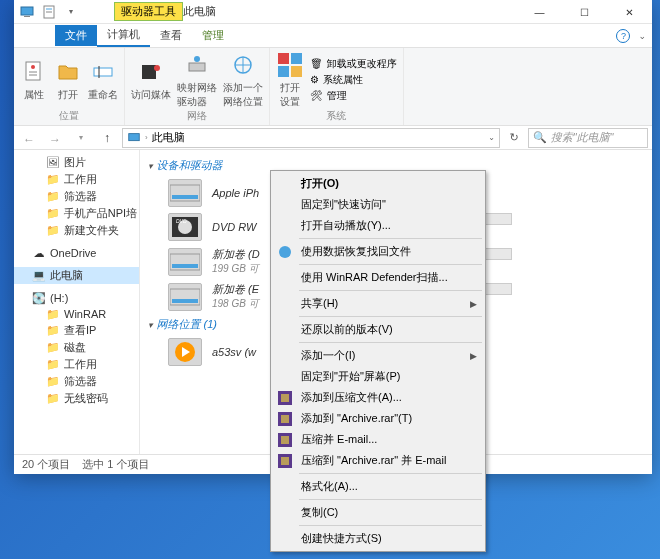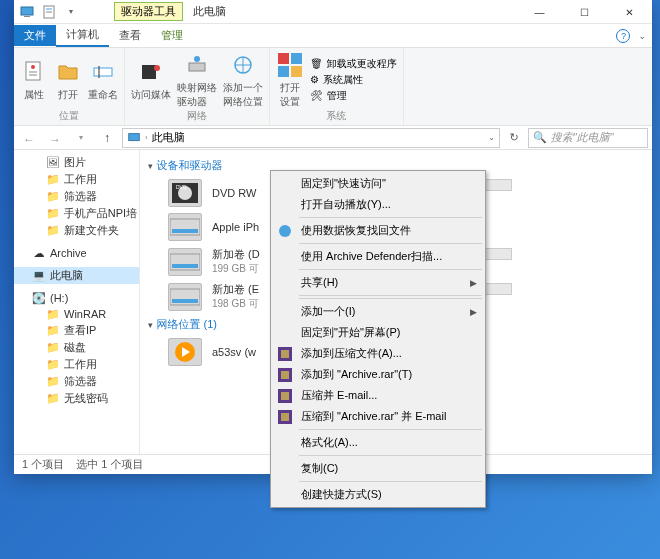--- a/index.html
+++ b/index.html
@@ -2,27 +2,27 @@
 <html><head>
 <meta charset="utf-8">
 <style>
 * { margin: 0; padding: 0; box-sizing: border-box; font-family: "Microsoft YaHei", "Segoe UI", sans-serif; }
 body { width: 660px; height: 559px; background: linear-gradient(135deg, #1e5bb8 0%, #3a8dde 100%); overflow: hidden; position: relative; }
 .window { position: absolute; top: 0; left: 14px; width: 638px; height: 474px; background: #fff; display: flex; flex-direction: column; box-shadow: 0 4px 20px rgba(0,0,0,.3); }
 .titlebar { height: 24px; background: #fff; display: flex; align-items: center; position: relative; border-bottom: 1px solid #e5e5e5; }
 .qat { display: flex; align-items: center; gap: 4px; padding: 0 4px; }
 .qat-icon { width: 18px; height: 18px; display: inline-flex; align-items: center; justify-content: center; font-size: 10px; }
 .title-tabs { display: flex; align-items: center; margin-left: 30px; height: 100%; }
-.ctx-tab { background: #fef9c3; border: 1px solid #8cc152; padding: 1px 6px; font-size: 11px; margin-right: 10px; }
+.ctx-tab { background: #fde047; border: 1px solid #8cc152; padding: 1px 6px; font-size: 11px; }
 .wintitle { font-size: 11px; color: #333; }
 .winctrls { position: absolute; right: 0; top: 0; display: flex; }
 .winctrl { width: 45px; height: 24px; display: flex; align-items: center; justify-content: center; font-size: 10px; color: #333; }
 .ribbon-tabs { height: 24px; display: flex; align-items: center; border-bottom: 1px solid #e1e1e1; }
 .rtab { padding: 3px 10px; font-size: 11px; color: #444; }
-.rtab.file { background: #1979ca; color: #fff; }
+.rtab.file { background: #1979ca; color: #fff; margin-left: 41px; }
 .rtab.active { border-bottom: 2px solid #1979ca; }
 .rtab.ctx { color: #4a7a1f; }
 .help-icon { margin-left: auto; margin-right: 8px; width: 14px; height: 14px; border-radius: 50%; border: 1px solid #1979ca; color: #1979ca; font-size: 9px; display: flex; align-items: center; justify-content: center; }
 .ribbon { height: 78px; background: #f5f6f7; border-bottom: 1px solid #e1e1e1; display: flex; }
 .rgroup { display: flex; flex-direction: column; align-items: center; padding: 2px 6px; border-right: 1px solid #e8e8e8; }
 .rgroup-items { display: flex; gap: 6px; flex: 1; align-items: center; }
 .ritem { display: flex; flex-direction: column; align-items: center; font-size: 10px; color: #555; gap: 2px; }
 .ritem-icon { width: 28px; height: 28px; display: flex; align-items: center; justify-content: center; font-size: 18px; }
 .rgroup-label { font-size: 10px; color: #888; }
 .addrbar { height: 24px; display: flex; align-items: center; gap: 4px; padding: 2px 4px; border-bottom: 1px solid #e1e1e1; }
@@ -31,21 +31,21 @@
 .addr { flex: 1; border: 1px solid #ccc; height: 20px; display: flex; align-items: center; padding: 0 4px; font-size: 11px; gap: 4px; }
 .refresh { width: 20px; text-align: center; color: #555; font-size: 11px; }
 .search { width: 120px; border: 1px solid #ccc; height: 20px; display: flex; align-items: center; padding: 0 4px; font-size: 11px; color: #999; gap: 4px; }
 .body { flex: 1; display: flex; overflow: hidden; }
 .tree { width: 126px; border-right: 1px solid #e8e8e8; overflow-y: auto; padding: 4px 0; font-size: 11px; }
 .tree-item { display: flex; align-items: center; gap: 4px; padding: 1px 4px 1px 18px; color: #333; white-space: nowrap; }
 .tree-item.l2 { padding-left: 32px; }
 .tree-item.sel { background: #cce8ff; }
 .tree-item .ticon { width: 14px; height: 14px; display: inline-flex; align-items: center; justify-content: center; font-size: 11px; }
 .folder-icon { color: #f0b84a; }
-.content { flex: 1; overflow: auto; padding: 4px 8px; font-size: 11px; position: relative; }
+.content { flex: 1; overflow: auto; padding: 4px 8px; font-size: 11px; position: relative; font-style: italic; }
 .section-head { color: #1979ca; display: flex; align-items: center; gap: 4px; margin: 4px 0; }
 .section-head::before { content: "▾"; font-size: 9px; color: #555; }
 .drive-row { display: flex; align-items: center; gap: 10px; margin: 6px 0 6px 20px; }
 .drive-icon { width: 34px; height: 28px; background: #d8d8d8; border: 1px solid #bbb; border-radius: 2px; display: flex; align-items: center; justify-content: center; font-size: 9px; color: #666; }
 .drive-info { flex: 0 0 160px; }
 .drive-name { color: #333; }
 .drive-sub { color: #888; font-size: 10px; }
 .drive-bar-col { flex: 1; }
 .drive-bar { height: 12px; background: #e8e8e8; border: 1px solid #ccc; position: relative; margin-bottom: 2px; width: 130px; }
 .drive-bar-fill { height: 100%; background: #26a0da; }
@@ -249,21 +249,21 @@
           <span class="ticon folder-icon">📁</span>
           <span>手机产品NPI培</span>
         </div>
         <div class="tree-item l2">
           <span class="ticon folder-icon">📁</span>
           <span>新建文件夹</span>
         </div>
         <div style="height: 6px;"></div>
         <div class="tree-item">
           <span class="ticon">☁</span>
-          <span>Archive</span>
+          <span>OneDrive</span>
         </div>
         <div style="height: 6px;"></div>
         <div class="tree-item sel">
           <span class="ticon">💻</span>
           <span>此电脑</span>
         </div>
         <div style="height: 6px;"></div>
         <div class="tree-item">
           <span class="ticon">💽</span>
           <span>(H:)</span>
@@ -288,20 +288,31 @@
           <span class="ticon folder-icon">📁</span>
           <span>筛选器</span>
         </div>
         <div class="tree-item l2">
           <span class="ticon folder-icon">📁</span>
           <span>无线密码</span>
         </div>
       </div>
     <div class="content" id="content">
         <div class="section-head">设备和驱动器</div>
+        <div class="drive-row">
+          <div class="drive-icon">
+            <svg width="30" height="20" viewBox="0 0 30 20">
+              <rect width="30" height="16" y="2" fill="#d8d8d8" stroke="#999"></rect>
+              <rect x="2" y="12" width="26" height="4" fill="#4aa3df"></rect>
+            </svg>
+          </div>
+          <div class="drive-info">
+            <div class="drive-name">Apple iPh</div>
+          </div>
+        </div>
         <div class="drive-row">
           <div class="drive-icon">
             <svg width="26" height="20" viewBox="0 0 26 20">
               <rect width="26" height="20" fill="#333"></rect>
               <circle cx="13" cy="10" r="7" fill="#ddd"></circle>
               <text x="4" y="6" fill="#fff" font-size="5">DVD</text>
             </svg>
           </div>
           <div class="drive-info">
             <div class="drive-name">DVD RW</div>
@@ -314,31 +325,20 @@
           </div>
         </div>
         <div class="drive-row">
           <div class="drive-icon">
             <svg width="30" height="20" viewBox="0 0 30 20">
               <rect width="30" height="16" y="2" fill="#d8d8d8" stroke="#999"></rect>
               <rect x="2" y="12" width="26" height="4" fill="#4aa3df"></rect>
             </svg>
           </div>
           <div class="drive-info">
-            <div class="drive-name">Apple iPh</div>
-          </div>
-        </div>
-        <div class="drive-row">
-          <div class="drive-icon">
-            <svg width="30" height="20" viewBox="0 0 30 20">
-              <rect width="30" height="16" y="2" fill="#d8d8d8" stroke="#999"></rect>
-              <rect x="2" y="12" width="26" height="4" fill="#4aa3df"></rect>
-            </svg>
-          </div>
-          <div class="drive-info">
             <div class="drive-name">新加卷 (D</div>
             <div class="drive-sub">199 GB 可</div>
           </div>
           <div class="drive-bar-col">
             <div class="drive-bar">
               <div class="drive-bar-fill" style="width: 0%;"></div>
             </div>
             <div class="drive-free">共 99.4 GB</div>
           </div>
         </div>
@@ -369,51 +369,57 @@
             </svg>
           </div>
           <div class="drive-info">
             <div class="drive-name">a53sv (w</div>
           </div>
         </div>
       </div>
   </div>
 
   <div class="statusbar">
-    <span>1 个项目</span>
+    <span>20 个项目</span>
     <span>选中 1 个项目</span>
   </div>
 </div>
 
 <div class="ctxmenu" id="ctxmenu">
+    <div class="ctx-item ctx-bold">
+      <span>打开(O)</span>
+    </div>
     <div class="ctx-item">
       <span>固定到"快速访问"</span>
     </div>
     <div class="ctx-item">
       <span>打开自动播放(Y)...</span>
     </div>
     <div class="ctx-sep"></div>
     <div class="ctx-item">
       <span class="cicon">
         <svg width="14" height="14" viewBox="0 0 14 14">
           <circle cx="7" cy="7" r="6" fill="#4aa3df"></circle>
         </svg>
       </span>
       <span>使用数据恢复找回文件</span>
     </div>
     <div class="ctx-sep"></div>
     <div class="ctx-item">
-      <span>使用 Archive Defender扫描...</span>
+      <span>使用 WinRAR Defender扫描...</span>
     </div>
     <div class="ctx-sep"></div>
     <div class="ctx-item">
       <span>共享(H)</span>
       <span class="arrow">▶</span>
     </div>
     <div class="ctx-sep"></div>
+    <div class="ctx-item">
+      <span>还原以前的版本(V)</span>
+    </div>
     <div class="ctx-sep"></div>
     <div class="ctx-item">
       <span>添加一个(I)</span>
       <span class="arrow">▶</span>
     </div>
     <div class="ctx-item">
       <span>固定到"开始"屏幕(P)</span>
     </div>
     <div class="ctx-item">
       <span class="cicon">

